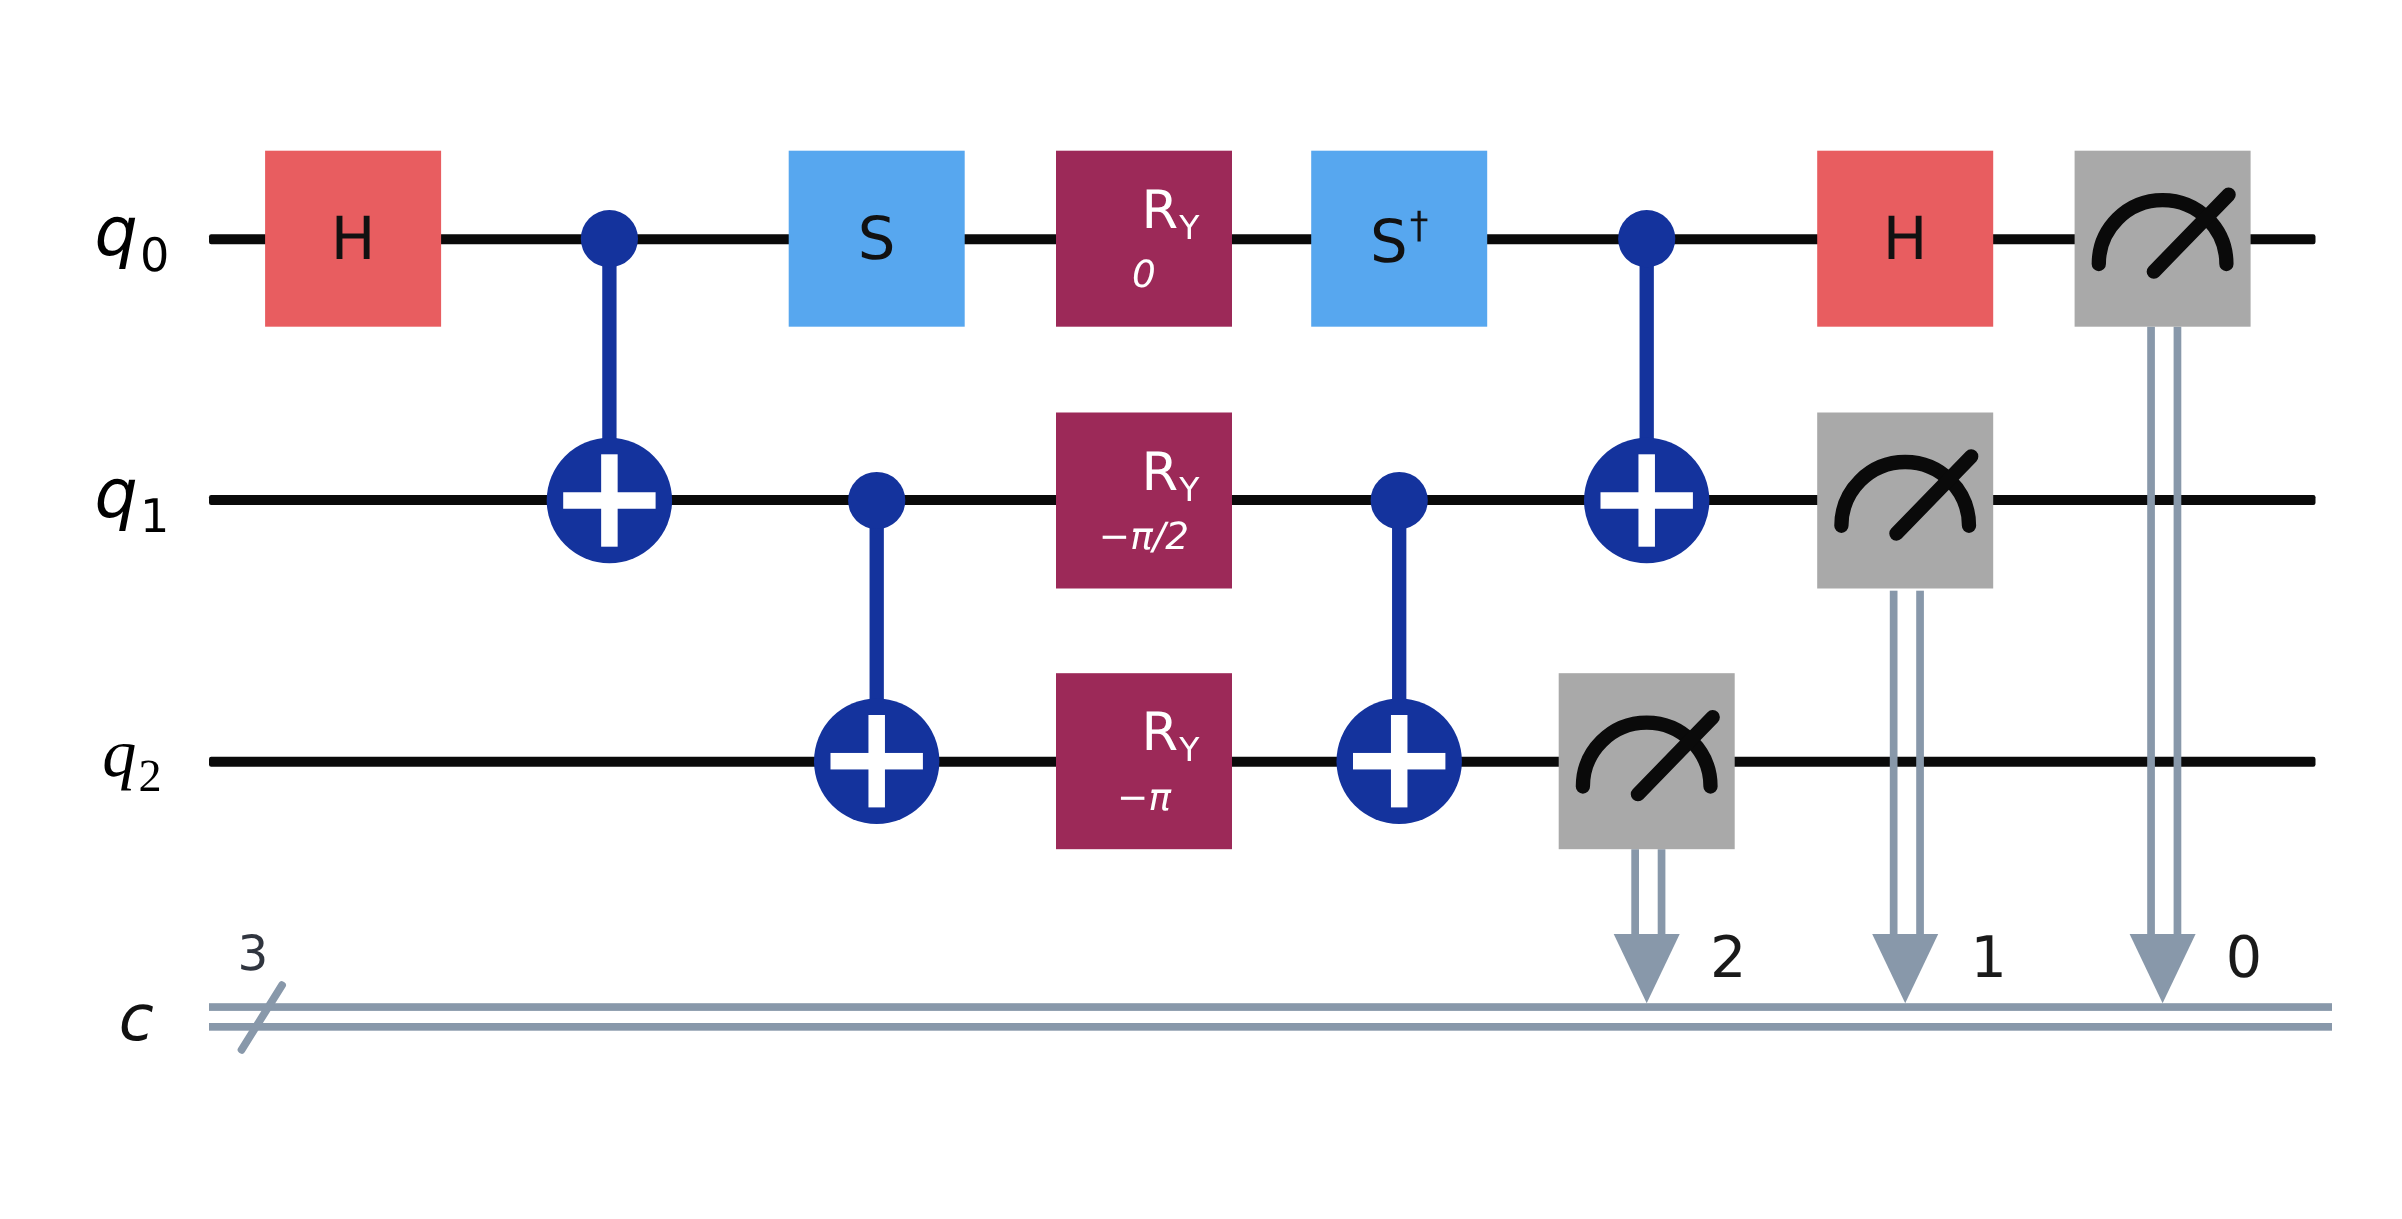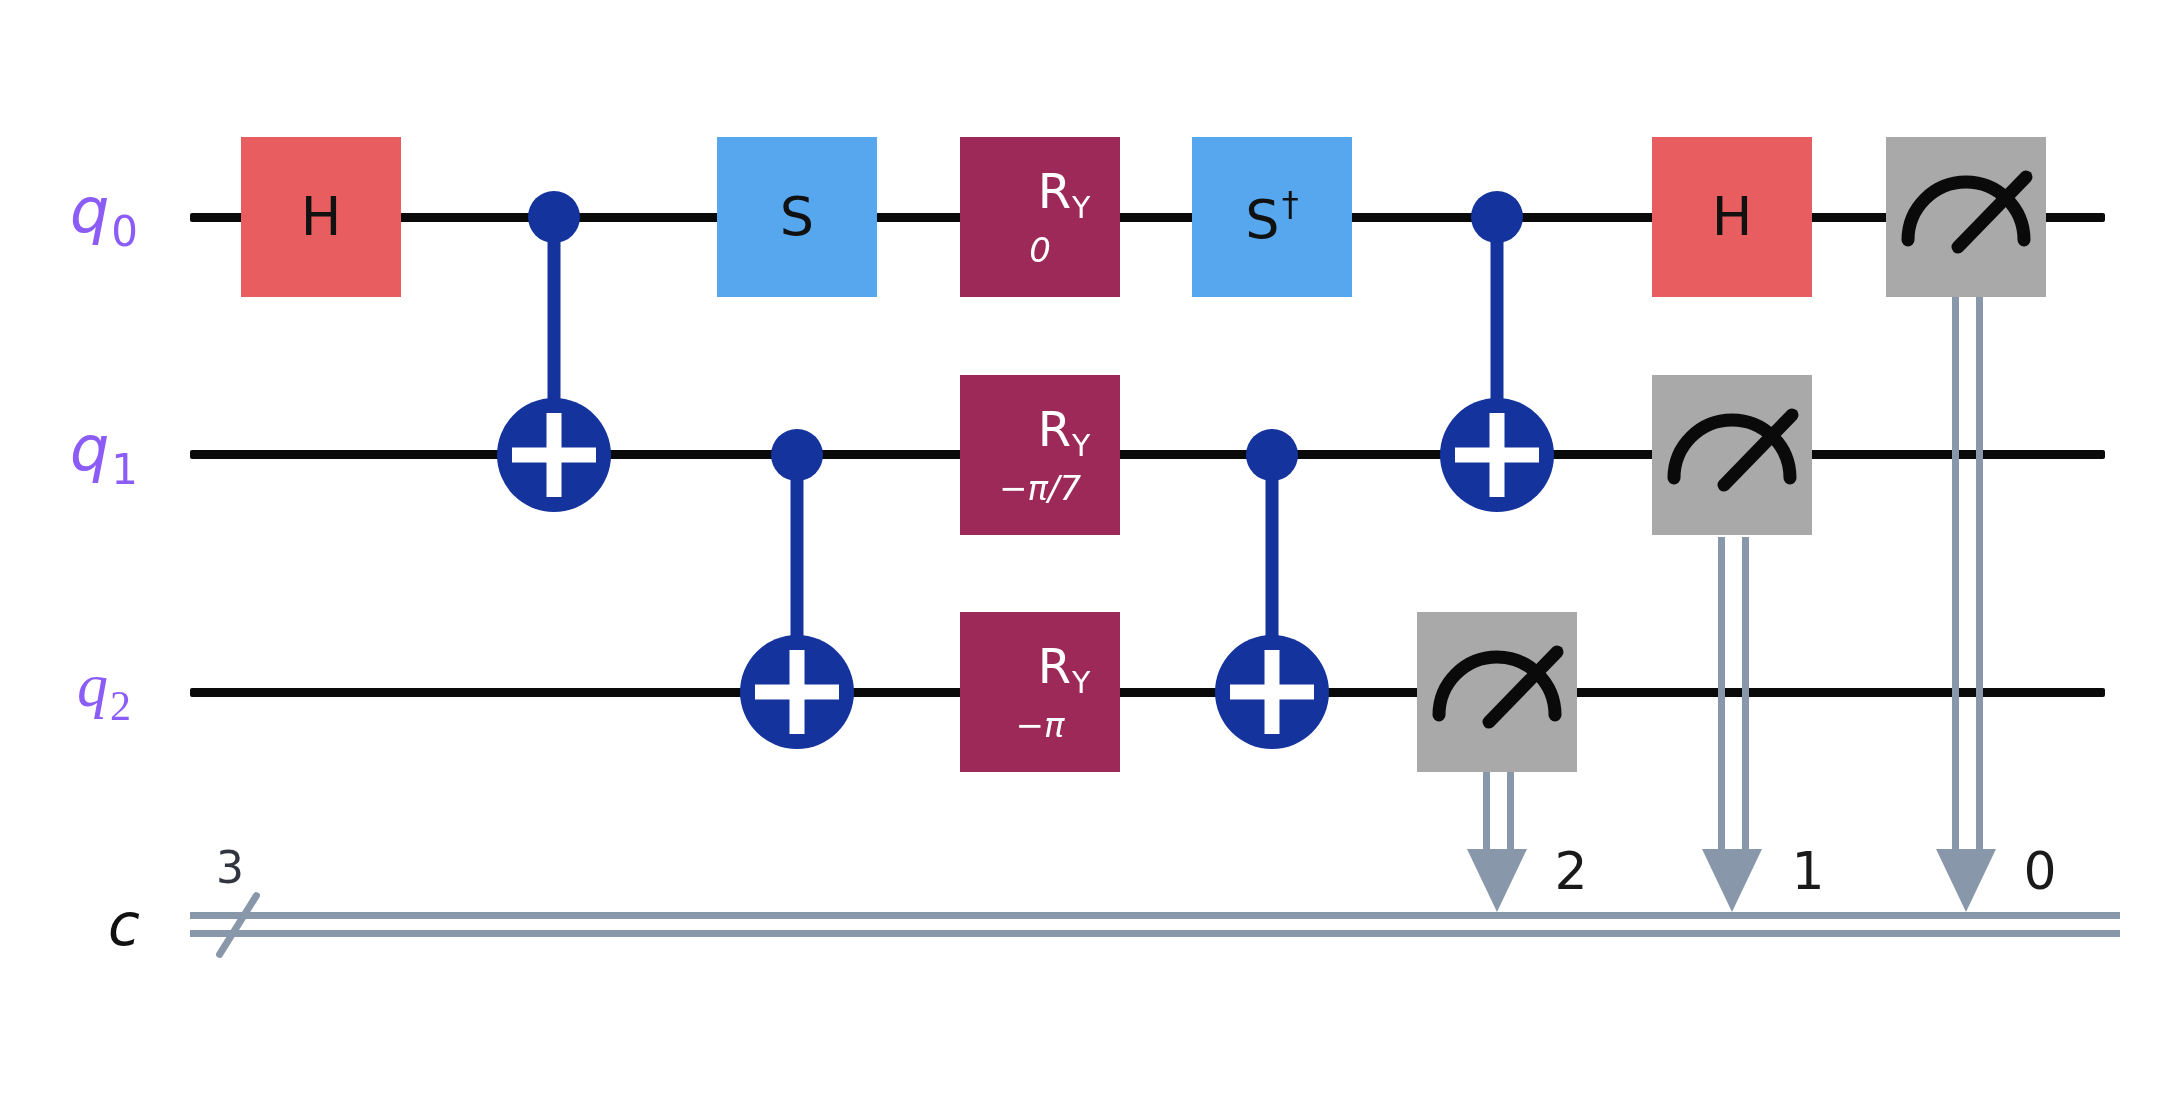--- a/index.html
+++ b/index.html
@@ -4,21 +4,21 @@
 <style>
   html,body{margin:0;padding:0;background:#fff;}
   .circuit{
     position:relative;width:2184px;height:1108px;background:#ffffff;overflow:hidden;
     font-family:"DejaVu Sans","Liberation Sans",sans-serif;
   }
   
   .qwire{position:absolute;left:190px;width:1915px;height:9px;background:#0a0a0a;border-radius:2px;}
   .cwire{position:absolute;left:190px;width:1930px;height:7px;background:#8898AA;}
   
-  .qlabel{position:absolute;transform:translate(-50%,-50%);font-style:italic;font-size:62px;color:#8b5cf6;}
+  .qlabel{position:absolute;transform:translate(-50%,-50%);font-style:italic;font-size:62px;color:#000000;margin-left:16px;}
   .qlabel .sub{font-style:normal;font-size:42px;vertical-align:-14px;margin-left:2px;}
   .clabel{position:absolute;transform:translate(-50%,-50%);font-style:italic;font-size:58px;color:#111;}
   .bitwidth{position:absolute;transform:translate(-50%,-50%);font-size:44px;color:#30353f;}
   .cslash{position:absolute;width:7px;height:76px;background:#8898AA;transform:translate(-50%,-50%) rotate(32deg);border-radius:3px;}
   
   .gate{position:absolute;width:160px;height:160px;display:flex;flex-direction:column;
         align-items:center;justify-content:center;box-sizing:border-box;}
   .gate.red{background:#E85D60;}
   .gate.blue{background:#57A7EF;}
   .gate.maroon{background:#9C2958;}
@@ -97,21 +97,21 @@
   </div>
   <div class="ctrl" style="left:797px;top:455px;"></div>
   <div class="target" style="left:797px;top:692px;"></div>
 
   <div class="gate maroon" style="left:960px;top:137px;">
     <div class="glabel"><span>R</span><span class="sub">Y</span></div>
     <div class="param">0</div>
   </div>
   <div class="gate maroon" style="left:960px;top:375px;">
     <div class="glabel"><span>R</span><span class="sub">Y</span></div>
-    <div class="param">−π/7</div>
+    <div class="param">−π/2</div>
   </div>
   <div class="gate maroon" style="left:960px;top:612px;">
     <div class="glabel"><span>R</span><span class="sub">Y</span></div>
     <div class="param">−π</div>
   </div>
 
   <div class="gate blue" style="left:1192px;top:137px;">
     <div class="glabel"><span>S</span><span class="sup">†</span></div>
   </div>
   <div class="ctrl" style="left:1272px;top:455px;"></div>

